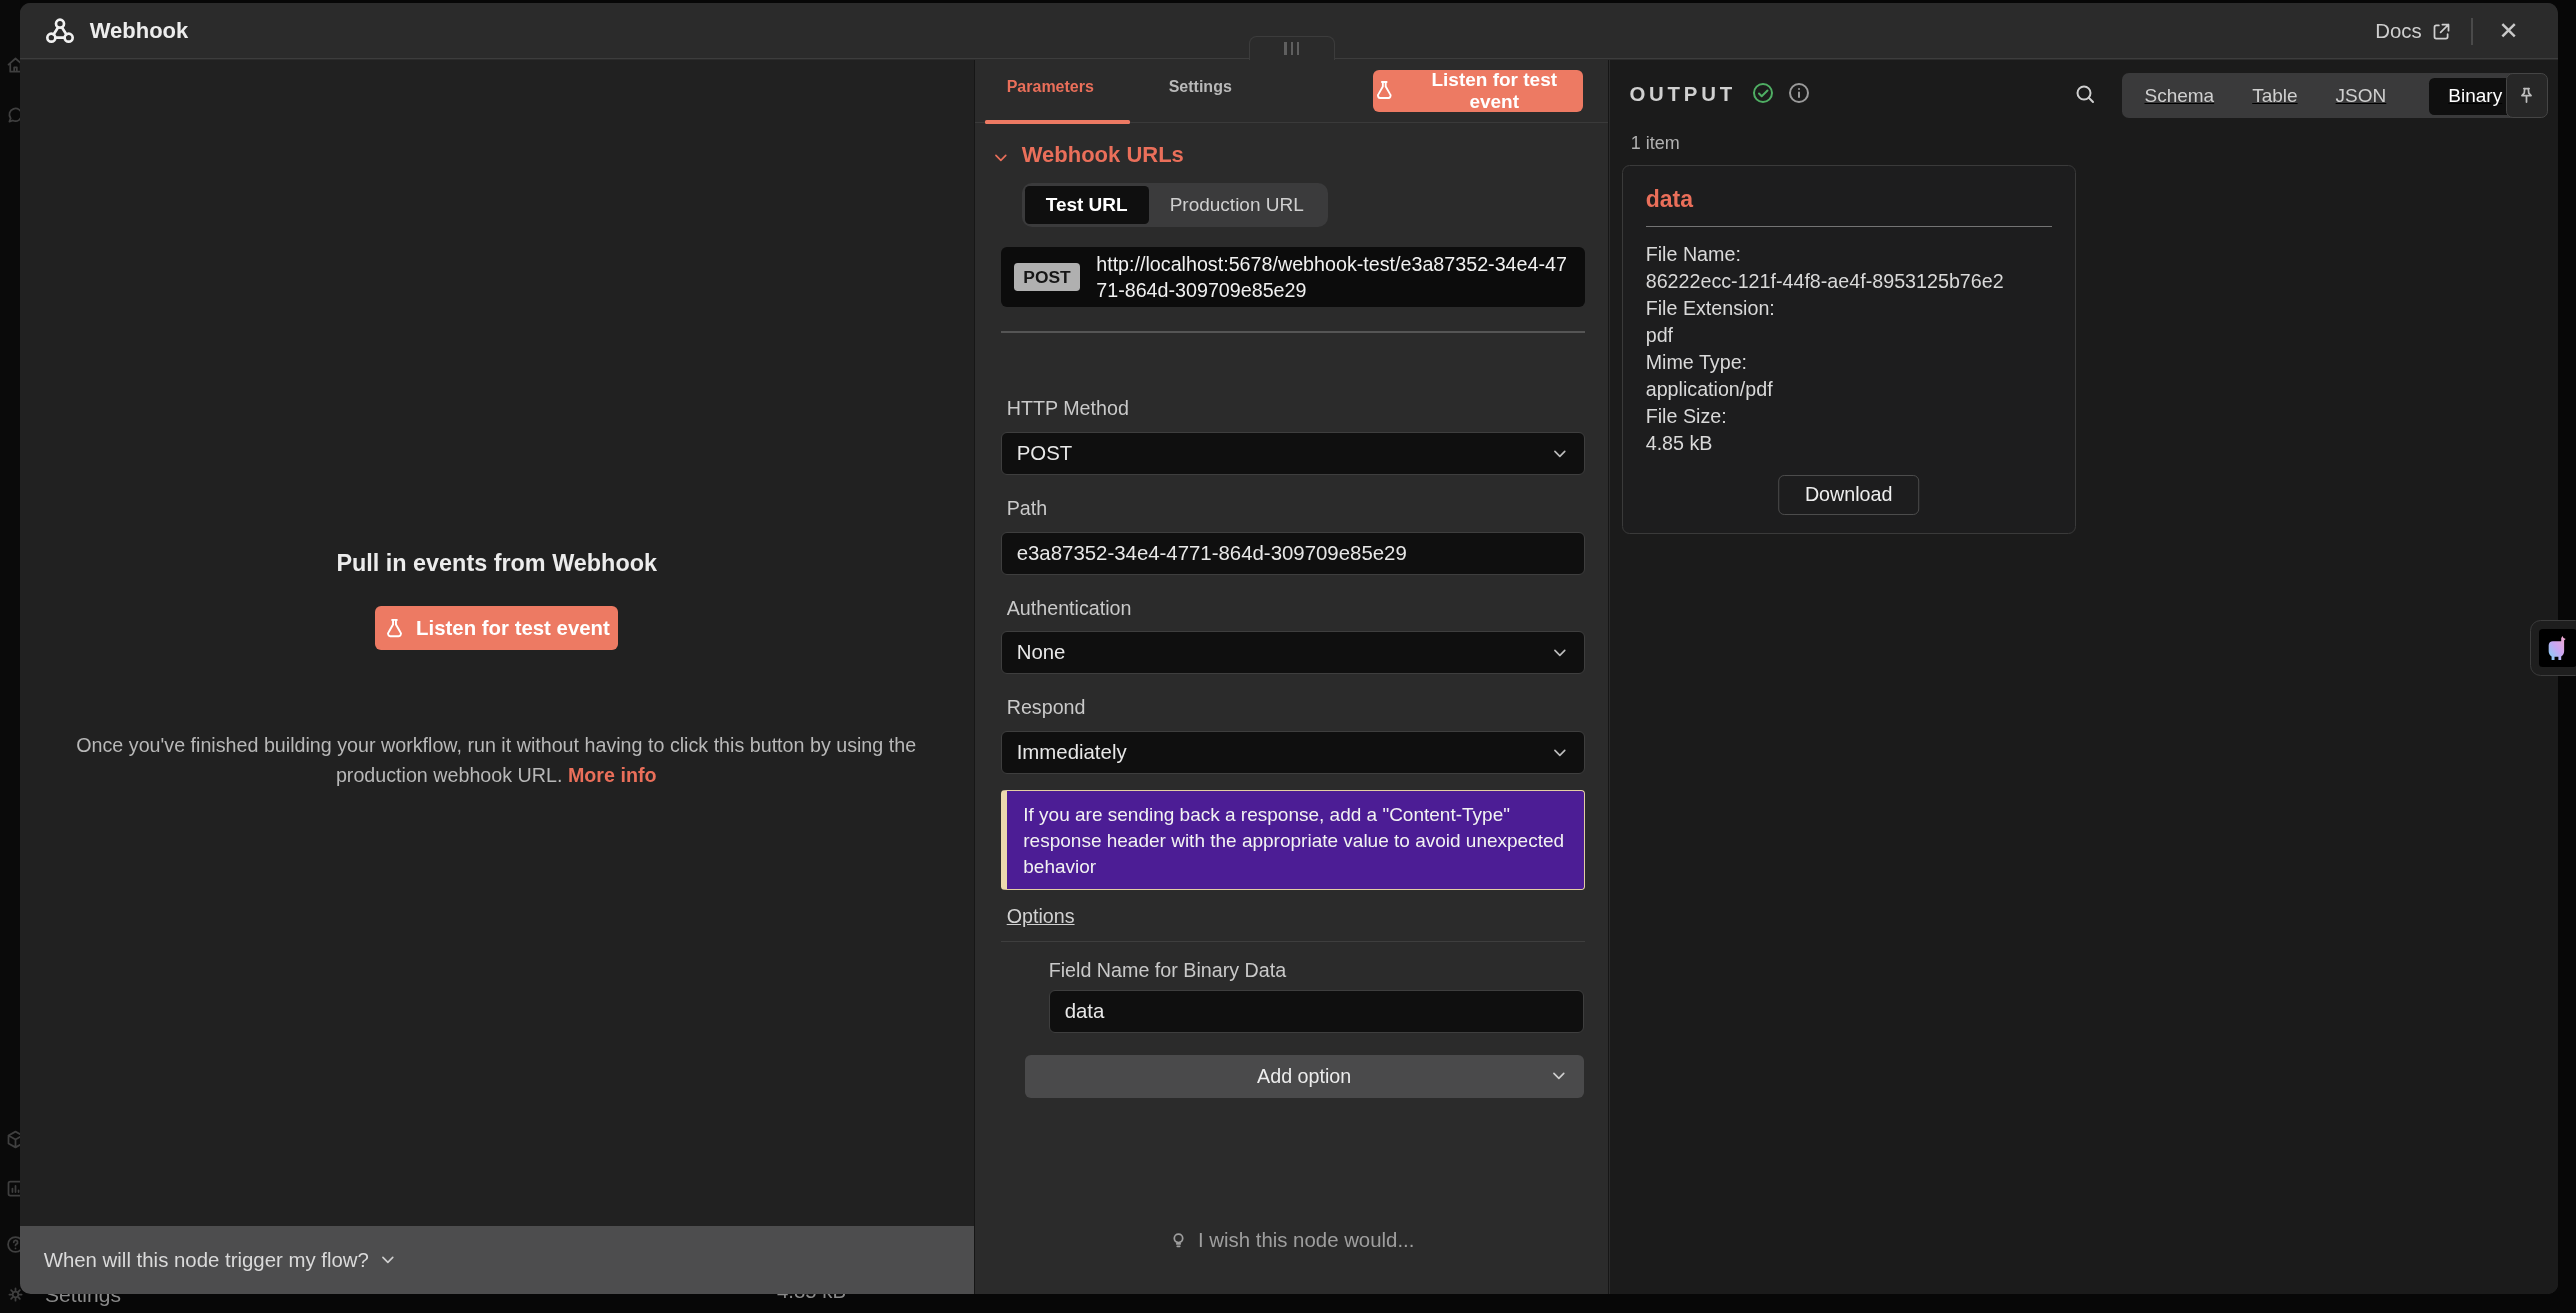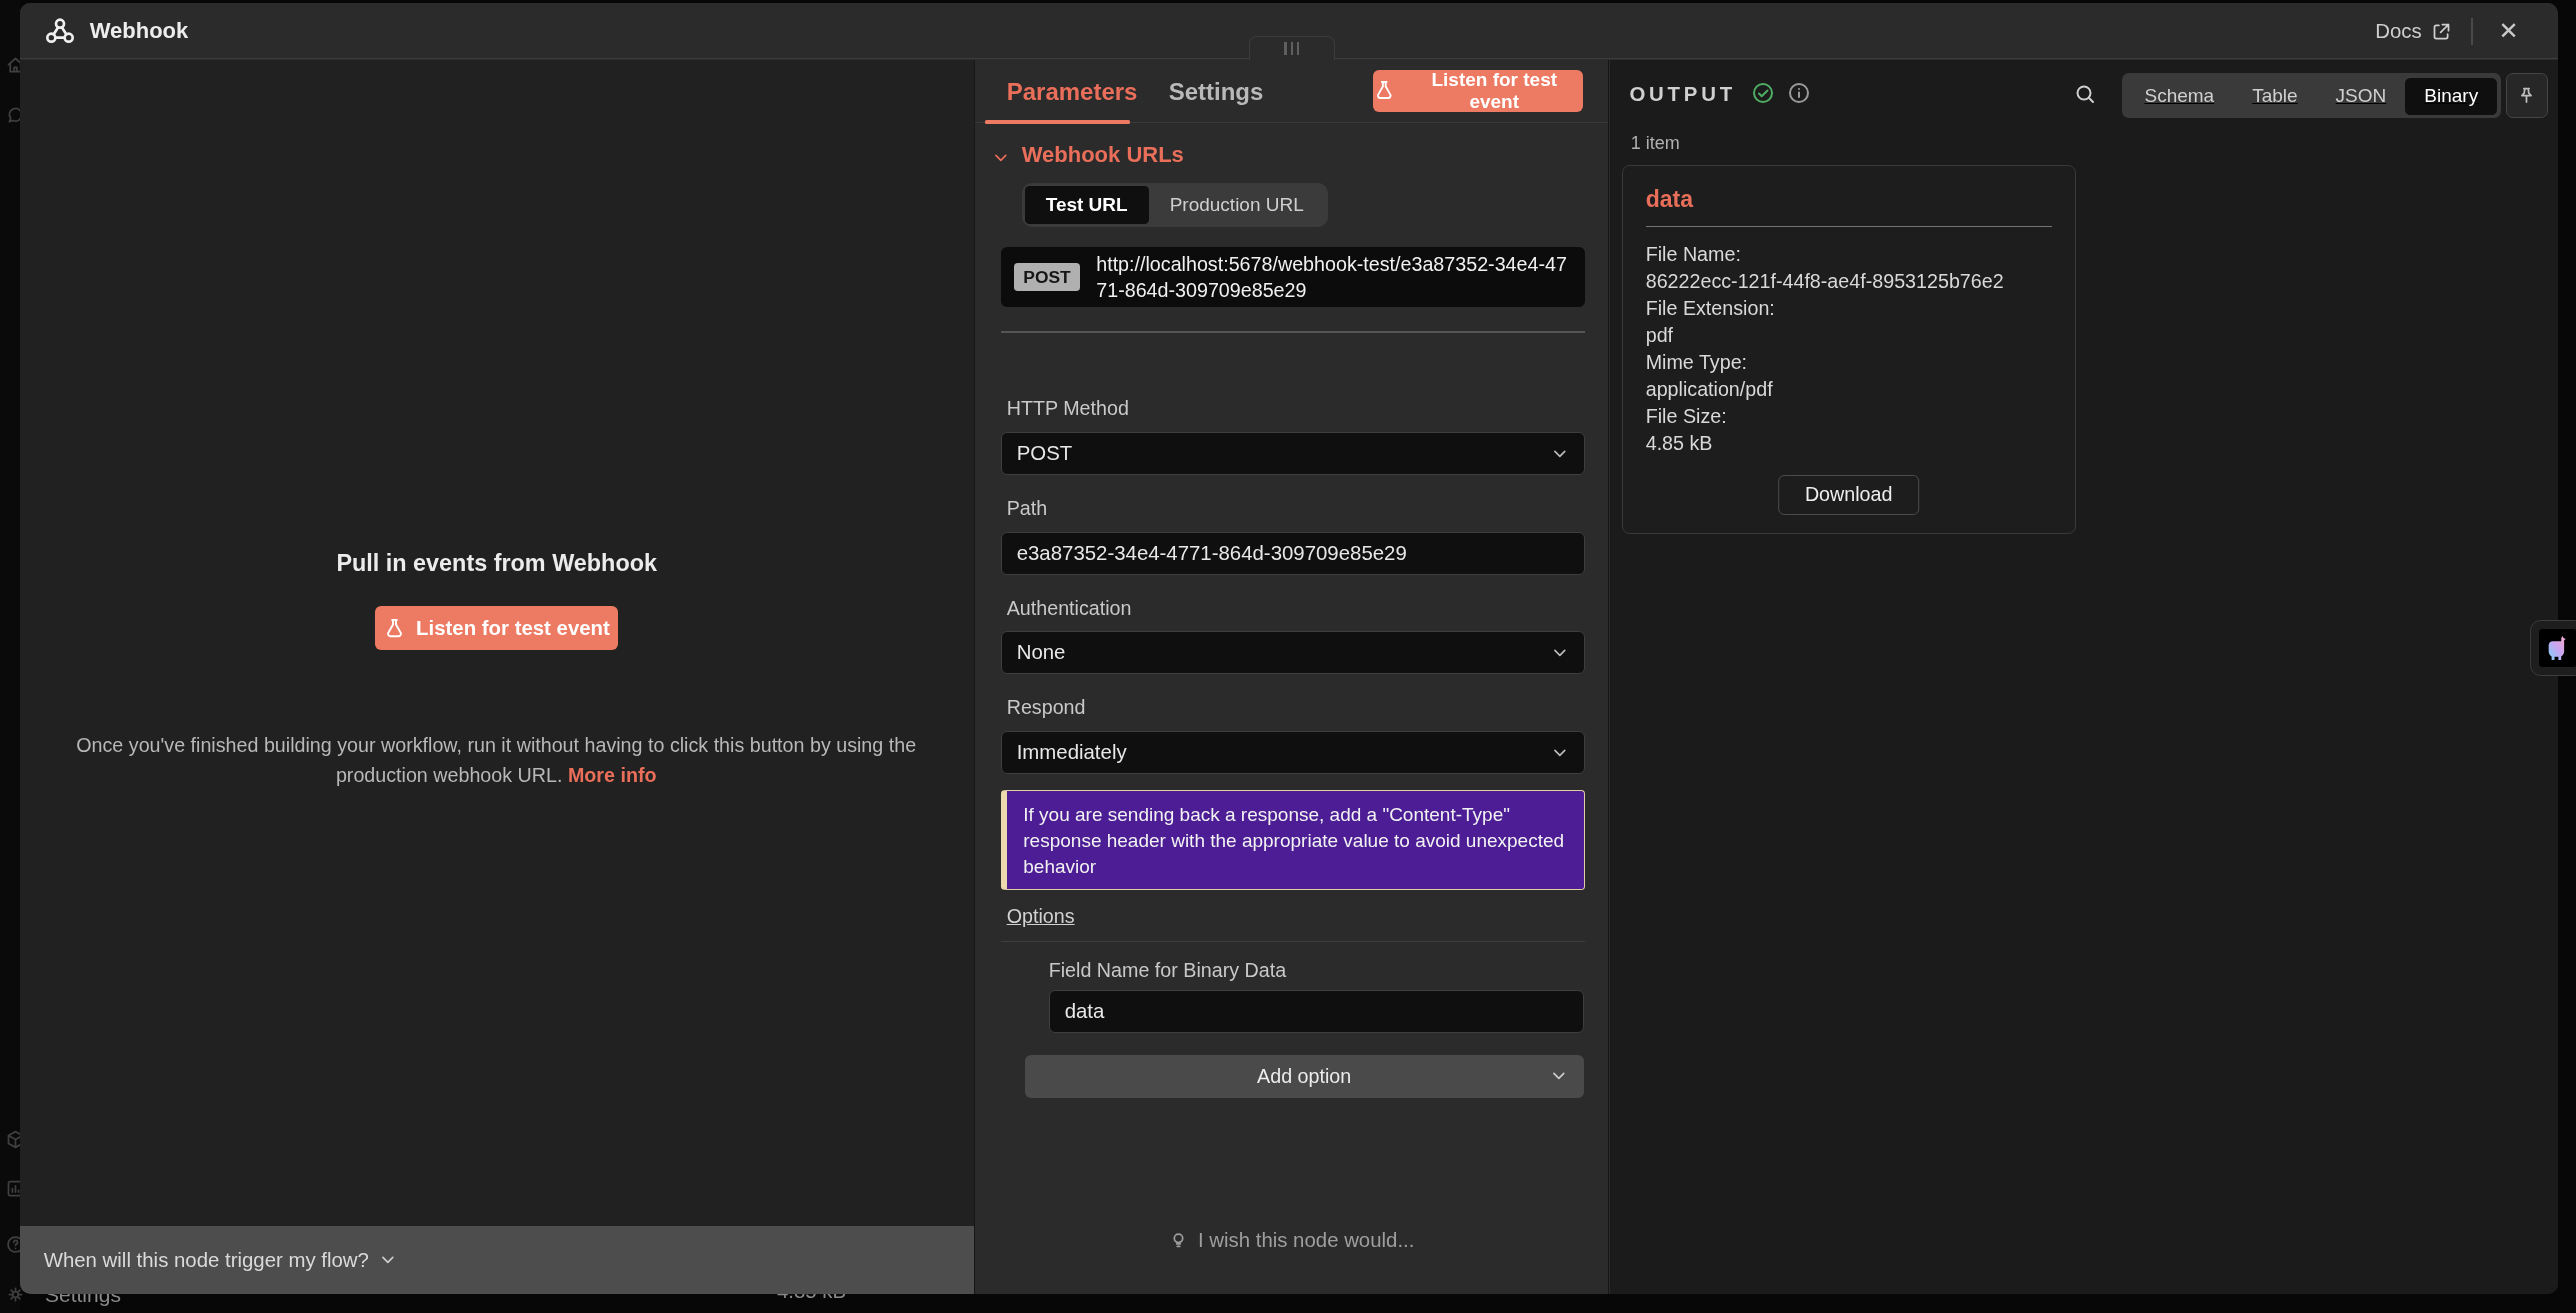--- a/index.html
+++ b/index.html
@@ -53,21 +53,21 @@
                border-radius:0 0 0 10.6px; display:flex; align-items:center; padding-left:24px; gap:9px;
                cursor:pointer; }
   .pl-footer-label { font-size:20.4px; color:#dadada; }
   .chev { width:19.7px; height:19.7px; color:#cfcfcf; }
   .chev svg { width:19.7px; height:19.7px; }
 
   
   .panel-mid { position:absolute; left:954px; top:57px; width:635px; height:1234px; background:#2b2b2b;
                border-left:1.5px solid #161616; border-right:1.5px solid #161616; }
   .tabs-row { position:absolute; left:0; top:0; width:100%; height:63px; border-bottom:1.5px solid #3a3a3a; }
-  .tab { position:absolute; top:18px; font-size:24px; font-weight:600; cursor:pointer; }
+  .tab { position:absolute; top:18px; font-size:16px; font-weight:600; cursor:pointer; }
   .tab-params { left:32px; color:#ea6f5a; }
   .tab-settings { left:194px; color:#b9b9b9; }
   .tab-underline { position:absolute; left:10.6px; bottom:-1.5px; width:145px; height:3.8px; background:#ed7a63;
                    border-radius:1.5px; }
   .mid-listen { left:398px; top:9.8px; width:210px; height:42px; font-size:19px; }
 
   .sec-chevron { position:absolute; left:16.6px; top:88px; width:19.7px; height:19.7px; color:#ea6f5a; cursor:pointer; }
   .sec-chevron svg { width:19.7px; height:19.7px; }
   .sec-title { position:absolute; left:47px; top:82px; font-size:22px; font-weight:700; color:#ea6f5a;
                cursor:pointer; }
@@ -117,21 +117,21 @@
   .out-title { position:absolute; left:19.7px; top:23px; font-size:20.4px; font-weight:700; letter-spacing:3.8px;
                color:#d0d0d0; }
   .out-check { position:absolute; left:141px; top:21px; width:24px; height:24px; color:#4fae63; }
   .out-info  { position:absolute; left:177px; top:21px; width:24px; height:24px; color:#9a9a9a; cursor:pointer; }
   .out-check svg,.out-info svg { width:24px; height:24px; }
   .out-search { position:absolute; left:463px; top:22px; width:24px; height:24px; color:#cfcfcf; cursor:pointer; }
   .out-search svg { width:24px; height:24px; }
   .view-toggle { position:absolute; left:512px; top:13px; height:45px; background:#3a3a3b; border-radius:6.8px;
                  display:flex; align-items:flex-end; padding:3px 3.8px;text-decoration:underline; }
   .view-seg { font-size:19px; padding:7.6px 19px; border-radius:5.3px; color:#d0d0d0; cursor:pointer; }
-  .view-seg.active { background:#0f0f0f; color:#fff; }
+  .view-seg.active { background:#0f0f0f; color:#fff;margin-left:24px; }
   .pin-btn { position:absolute; left:896px; top:13px; width:42px; height:45px; background:#272727;
              border:0.8px solid #454545; border-radius:6.8px; display:flex; align-items:center;
              justify-content:center; color:#bdbdbd; cursor:pointer; }
   .pin-btn svg { width:21px; height:21px; }
   .items-count { position:absolute; left:21px; top:73px; font-size:18px; color:#b0b0b0; }
 
   .bin-card { position:absolute; left:12px; top:105px; width:454px; height:369px; background:#1d1d1e;
               border:0.8px solid #3a3a3a; border-radius:7.6px; padding:19.7px 23px; }
   .bin-title { font-size:23px; font-weight:600; color:#ea6f5a; }
   .bin-divider { margin-top:13.6px; height:0.8px; background:#747474; }

